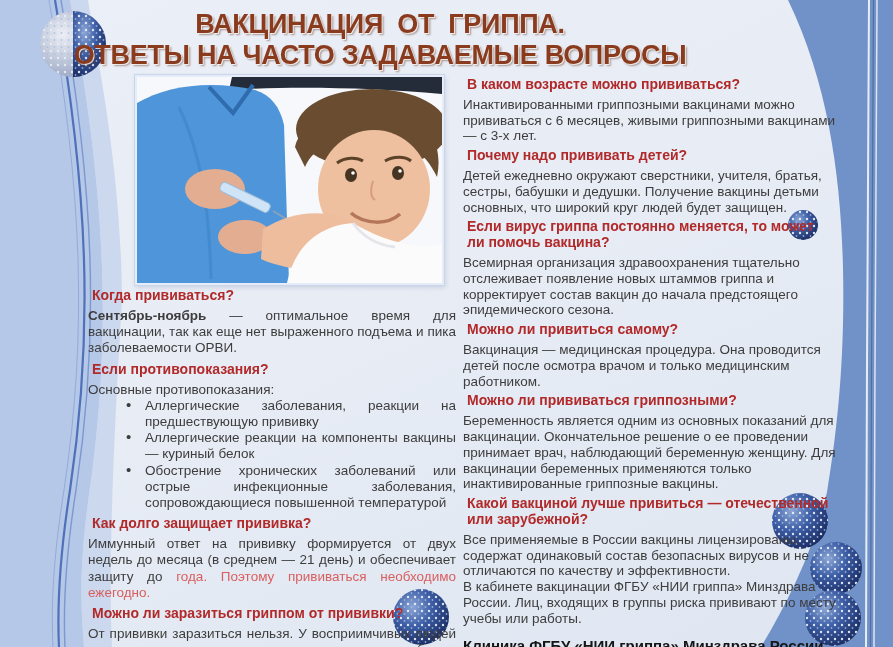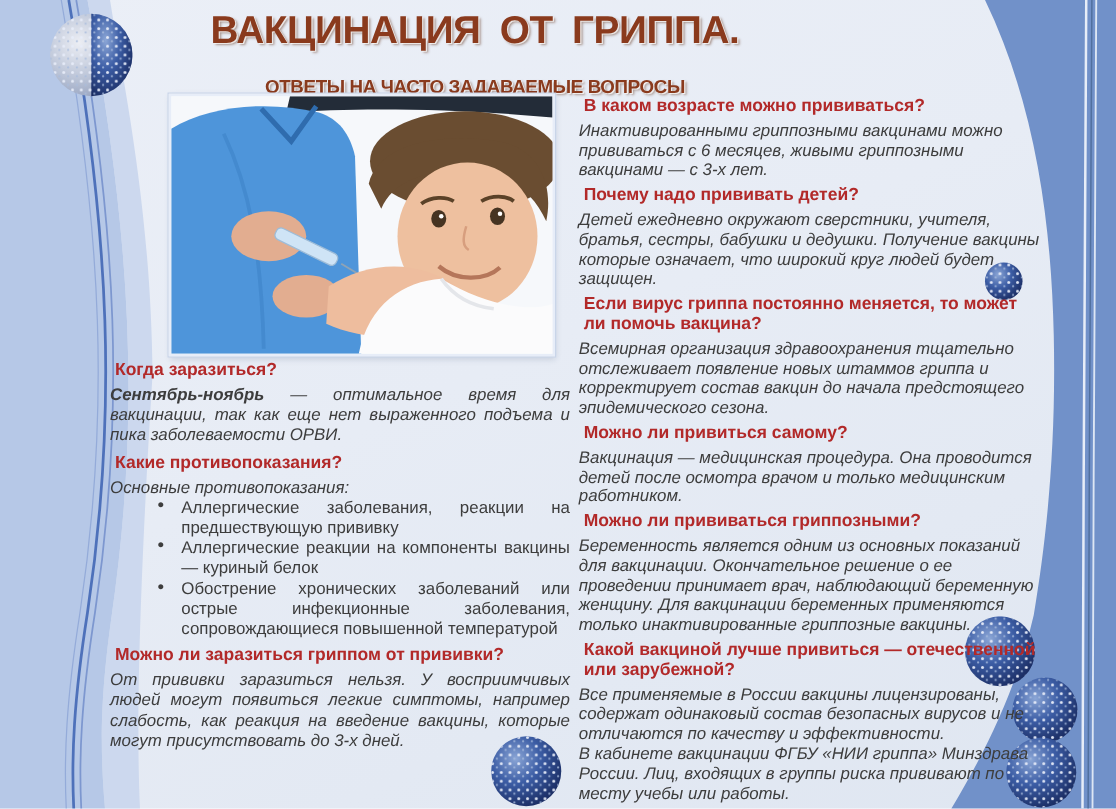--- a/index.html
+++ b/index.html
@@ -9,33 +9,33 @@
     font-family:"Liberation Sans", sans-serif;
     color:#3d3d3d;
   }
   .bg { position:absolute; left:0; top:0; width:893px; height:647px; }
 
   .hdr {
     position:absolute; left:60px; top:8px; width:640px; text-align:center;
     color:#8a3a1d; font-weight:bold;
     text-shadow: 1px 1px 0 rgba(255,255,255,.75), 2px 2px 2px rgba(90,45,20,.45);
   }
-  .hdr .t1 { font-size:31px; letter-spacing:-0.3px; word-spacing:7px; line-height:32px; }
-  .hdr .t2 { font-size:15px; letter-spacing:-0.3px; line-height:26px; margin-top:17px; }
+  .hdr .t1 { font-size:27px; letter-spacing:-0.3px; word-spacing:7px; line-height:32px; }
+  .hdr .t2 { font-size:27px; letter-spacing:-0.3px; line-height:26px; margin-top:2px; }
 
   .photo {
     position:absolute; left:135px; top:75px; width:305px; height:206px;
     background:#f6f8fb; border:2px solid #e7edf8;
     box-shadow: 0 0 0 1px #c9d5e9, 1px 2px 5px rgba(40,60,100,.18);
   }
   .photo svg { display:block; }
 
   .col { position:absolute; font-size:13.5px; }
   .col h3 { margin:4px; font-size:14px; font-weight:bold; color:#b22929; text-align:left; }
-  .col p  { margin:0;font-style:italic; }
+  .col p  { margin:0; }
   .col.left  { left:88px;  top:283px; width:368px; line-height:16.2px; text-align:justify; }
   .col.left h3 { line-height:17px; }
   .col.right { left:463px; top:73px;  width:374px; line-height:15.8px; }
 
   .col ul { margin:0; padding:0 0 0 57px; list-style:none; }
   .col li { position:relative; }
   .col li::before { content:"\2022"; position:absolute; left:-19px; top:-1px; font-size:15px; color:#3d3d3d; }
 
   .red { color:#d95f5f; }
 
@@ -137,42 +137,44 @@
       <rect x="86" y="104" width="54" height="10" rx="4" transform="rotate(26 86 104)" fill="#cfe4f6" stroke="#9dbcd8" stroke-width="1"></rect>
       <line x1="136" y1="134" x2="166" y2="152" stroke="#8fa3b5" stroke-width="1.6"></line>
       <ellipse cx="108" cy="160" rx="27" ry="17" fill="#e2ad90"></ellipse>
       <path d="M126,152 C158,132 196,130 228,152 L228,184 C192,198 150,194 124,182 Z" fill="#eebd9e"></path>
       <path d="M150,206 C158,166 186,148 216,146 C256,170 292,172 305,166 L305,206 Z" fill="#fbfbfc"></path>
       <path d="M216,146 C226,160 240,168 258,170" stroke="#e4e6ea" stroke-width="3" fill="none"></path>
     </svg>
   </div>
 
   <section class="col left">
-    <h3>Когда заразиться?</h3>
+    <h3>Когда прививаться?</h3>
     <p><b>Сентябрь-ноябрь</b><span> — оптимальное время для вакцинации, так как еще нет  выраженного подъема и пика заболеваемости ОРВИ.</span></p>
 
-    <h3>Какие противопоказания?</h3>
+    <h3>Если противопоказания?</h3>
     <p>Основные противопоказания:</p>
     <ul>
       <li>Аллергические заболевания, реакции на предшествующую прививку</li>
       <li>Аллергические реакции на компоненты вакцины — куриный белок</li>
       <li>Обострение хронических заболеваний или острые инфекционные заболевания, сопровождающиеся повышенной температурой</li>
     </ul>
 
+    <h3>Как долго защищает прививка?</h3>
+    <p><span>Иммунный ответ на прививку формируется от двух недель до месяца (в среднем — 21 день) и обеспечивает защиту до </span><span class="red">года. Поэтому прививаться необходимо ежегодно.</span></p>
 
     <h3>Можно ли заразиться гриппом от прививки?</h3>
     <p>От прививки заразиться нельзя. У восприимчивых людей могут появиться легкие симптомы, например слабость, как реакция на введение вакцины, которые могут присутствовать до 3-х дней.</p>
   </section>
 
   <section class="col right">
     <h3>В каком возрасте можно прививаться?</h3>
     <p>Инактивированными гриппозными вакцинами можно прививаться с 6 месяцев, живыми гриппозными вакцинами — с 3-х лет.</p>
 
     <h3>Почему надо прививать детей?</h3>
-    <p>Детей ежедневно окружают сверстники, учителя, братья, сестры, бабушки и дедушки. Получение вакцины которые означает, что широкий круг людей будет защищен.</p>
+    <p>Детей ежедневно окружают сверстники, учителя, братья, сестры, бабушки и дедушки. Получение вакцины детьми основных, что широкий круг людей будет защищен.</p>
 
     <h3>Если вирус гриппа постоянно меняется, то может ли помочь вакцина?</h3>
     <p>Всемирная организация здравоохранения тщательно отслеживает появление новых штаммов гриппа и корректирует состав вакцин до начала предстоящего эпидемического сезона.</p>
 
     <h3>Можно ли привиться самому?</h3>
     <p>Вакцинация — медицинская процедура. Она проводится детей после осмотра врачом и только медицинским работником.</p>
 
     <h3>Можно ли прививаться гриппозными?</h3>
     <p>Беременность является одним из основных показаний для вакцинации. Окончательное решение о ее проведении принимает врач, наблюдающий беременную женщину. Для вакцинации беременных применяются только инактивированные гриппозные вакцины.</p>
 

